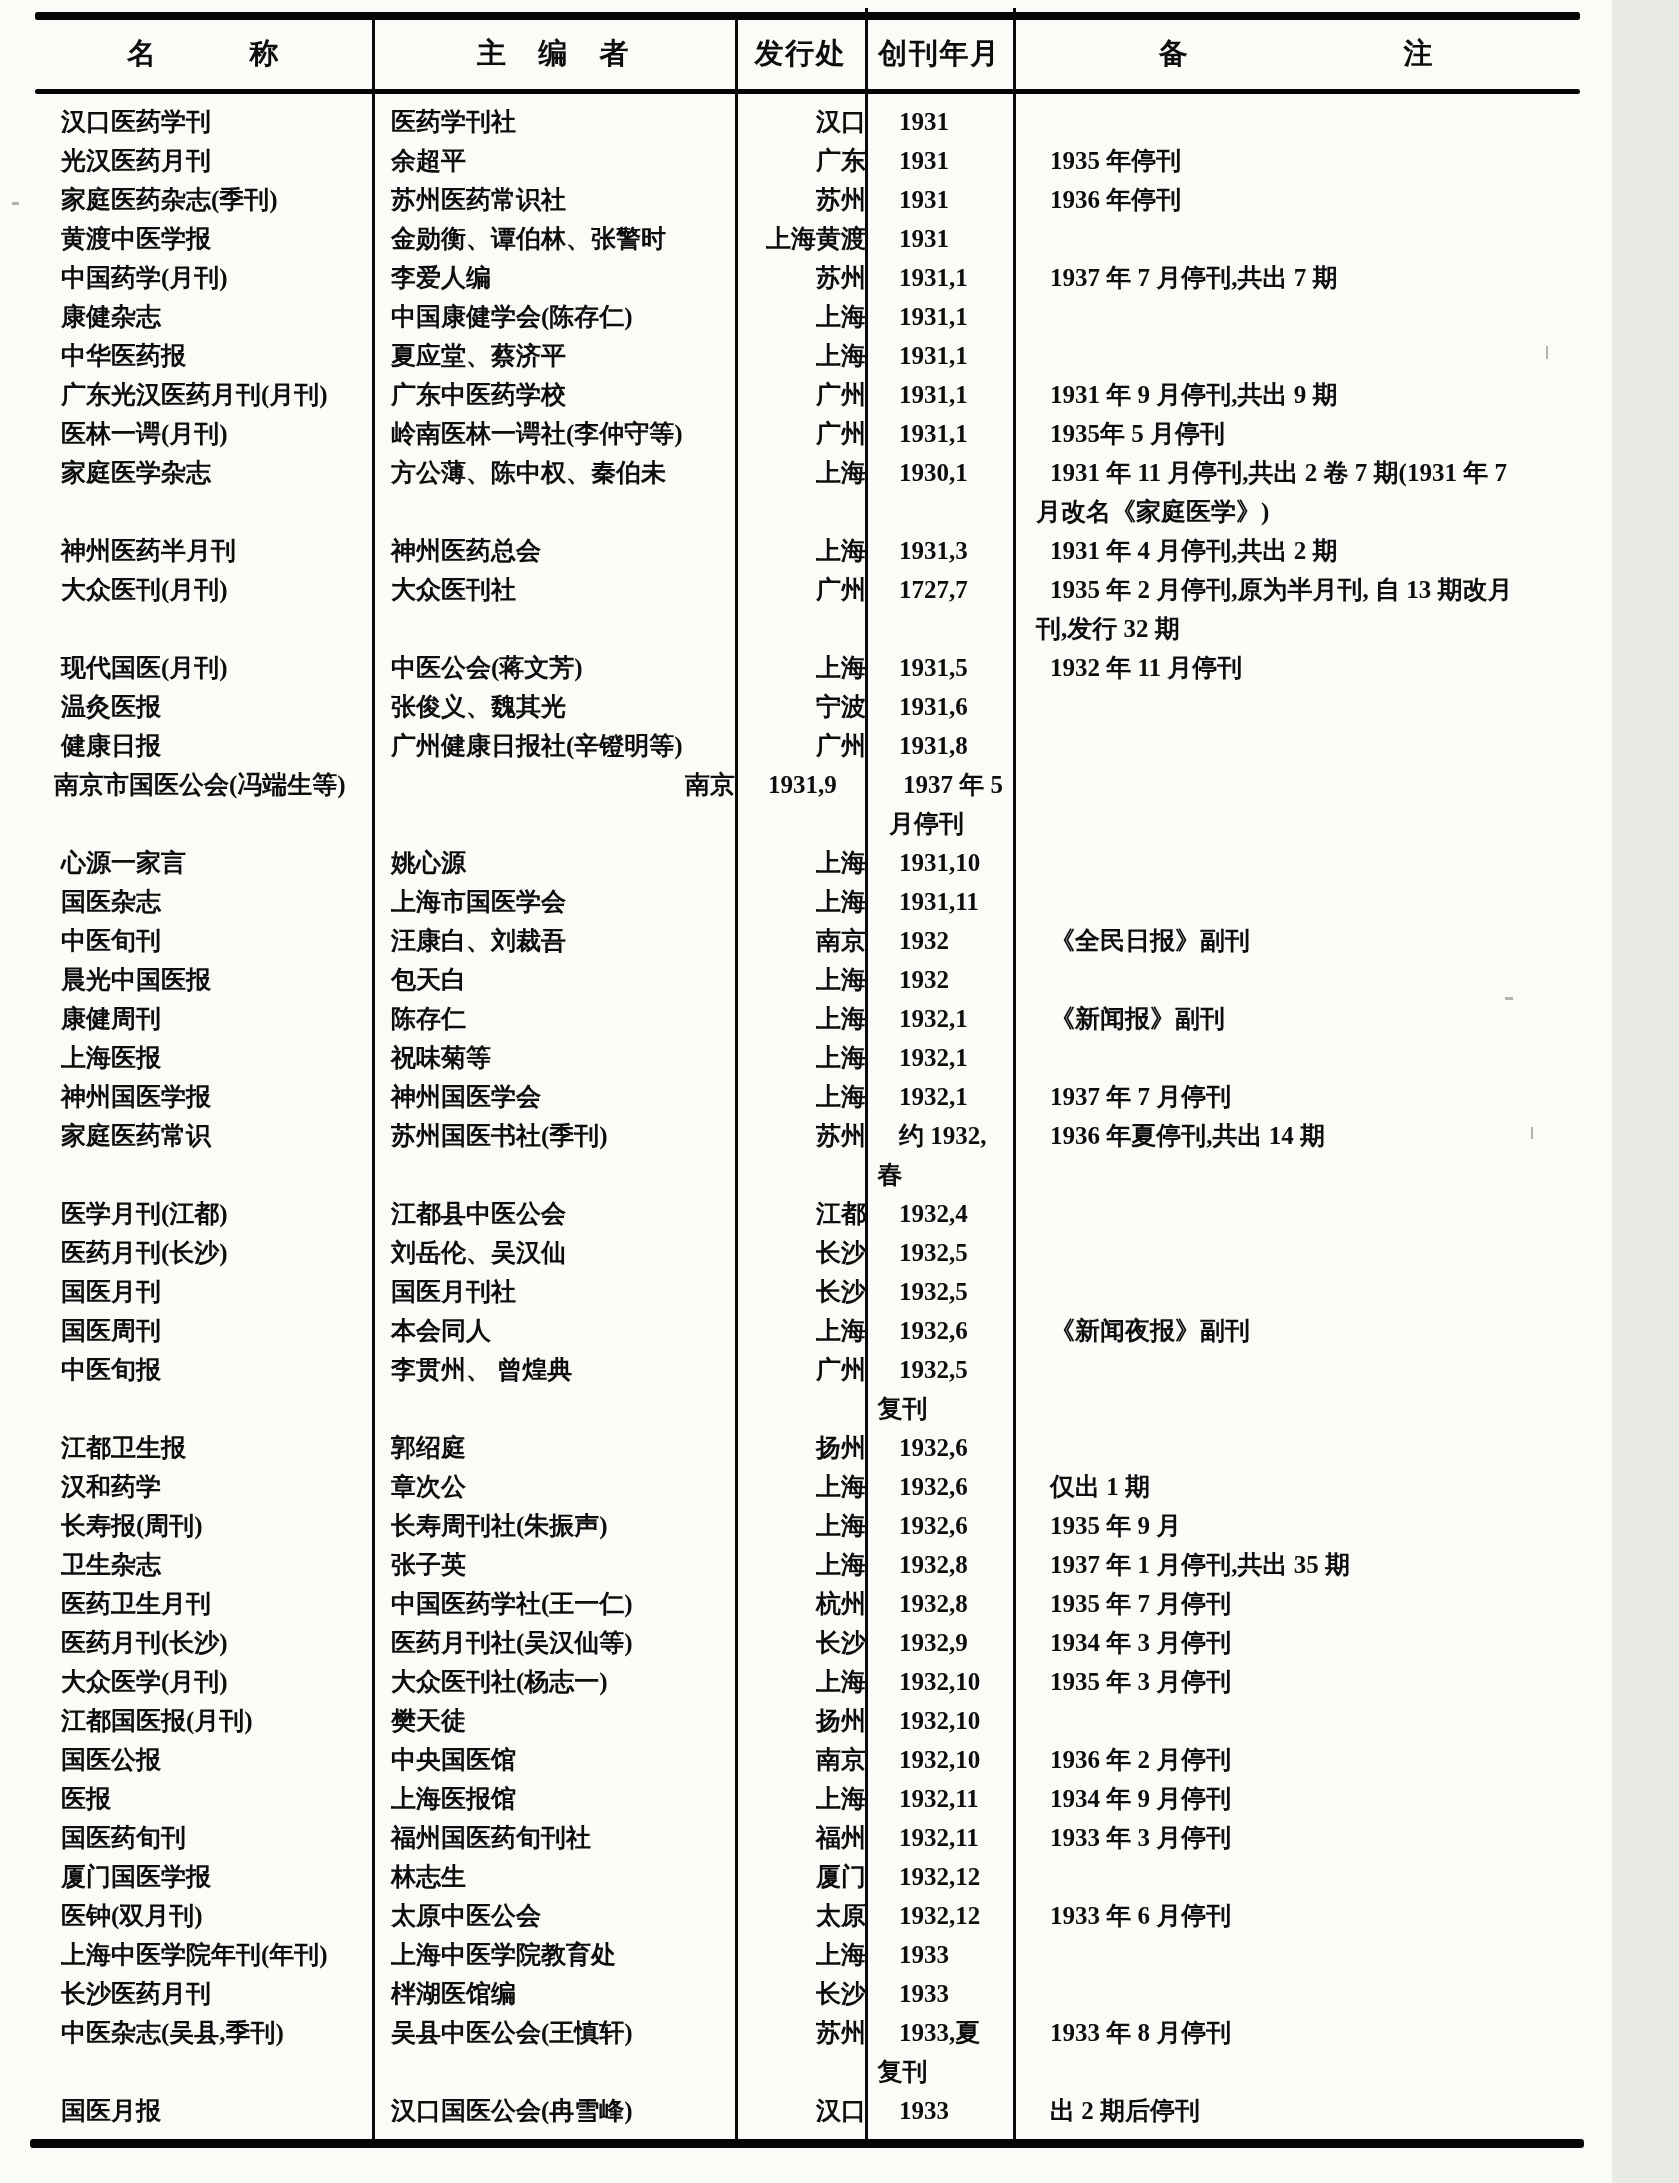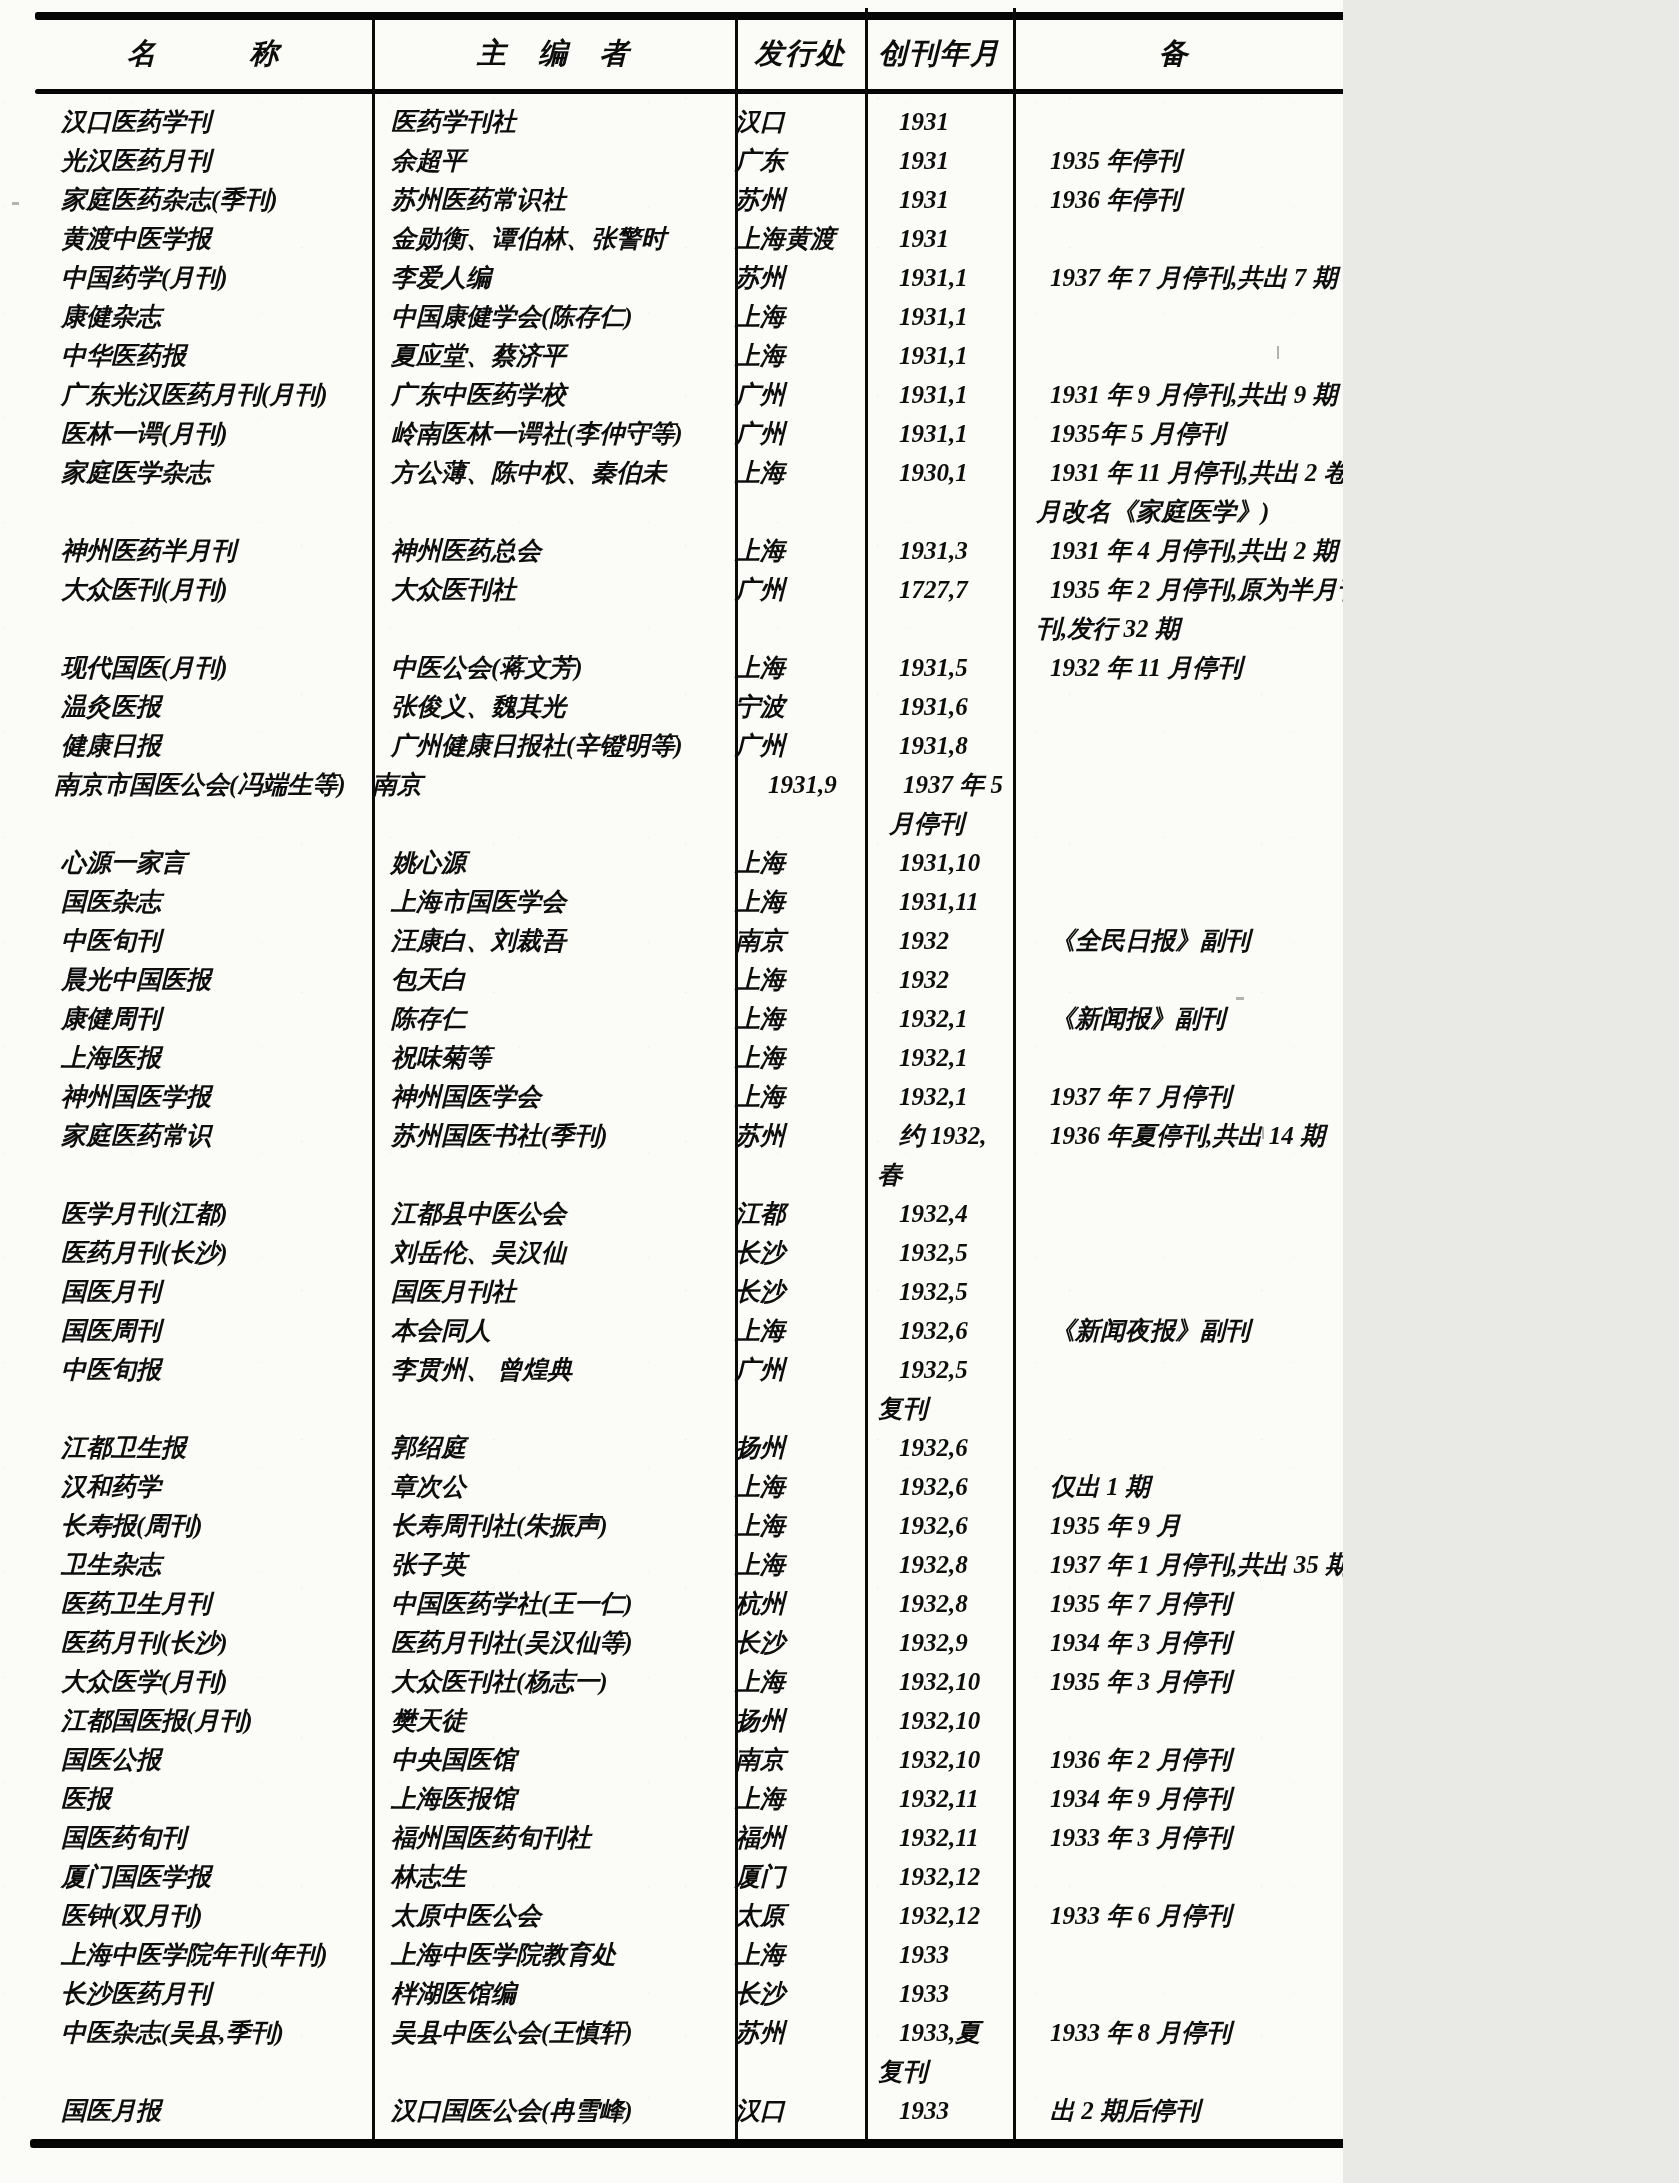--- a/index.html
+++ b/index.html
@@ -1,28 +1,27 @@
 <!DOCTYPE html>
 <html style="font-size:13px"><head>
 <meta charset="utf-8">
 <style>
   html, body { margin: 0; padding: 0; background: #e9e9e6; }
   .page {
     position: relative;
-    width: 1343px; height: 2183px;
+    width: 1612px; height: 2183px;
     background: #fbfbf8;
     background-image:
       radial-gradient(circle, rgba(0,0,0,0.045) 0.8px, transparent 1.3px),
       radial-gradient(circle, rgba(0,0,0,0.03) 0.8px, transparent 1.2px);
     background-size: 192px 149px, 129px 105px;
     background-position: 14px 24px, 68px 50px;
     overflow: hidden;
     font-family: "Liberation Serif", "DejaVu Serif", serif;
     color: #0d0d0d;
-    font-style: italic;
   }
   .table-area {
     position: absolute;
     left: 35px; top: 11.5px;
     width: 1545px; height: 2136px;
   }
   .rule-h {
     position: relative;
     background: #050505;
     border-radius: 2.5px;
@@ -58,21 +57,21 @@
   .tbody {
     padding-top: 8.2px;
     font-size: 25px;
     font-weight: bold;
     line-height: 39px;
   }
   .row { min-height: 39px; align-items: start; }
   .cell { white-space: pre-line; overflow: visible; }
   .cell.name   { margin-left: -29px; text-indent: 55px; }
   .cell.editor { padding-left: 19px; }
-  .cell.place  { text-align: left; }
+  .cell.place  { text-align: right; }
   .cell.date   { padding-left: 11.5px; text-indent: 21.4px; }
   .cell.remark { padding-left: 23px; text-indent: 14px; }
 
   .artifact {
     position: absolute;
     background: #777;
     opacity: .55;
   }
   .a1 { width: 2.5px;  height: 13px; right: 64px;  top: 346px; }
   .a2 { width: 8.2px; height: 2.5px;  right: 99px; top: 997px; }

